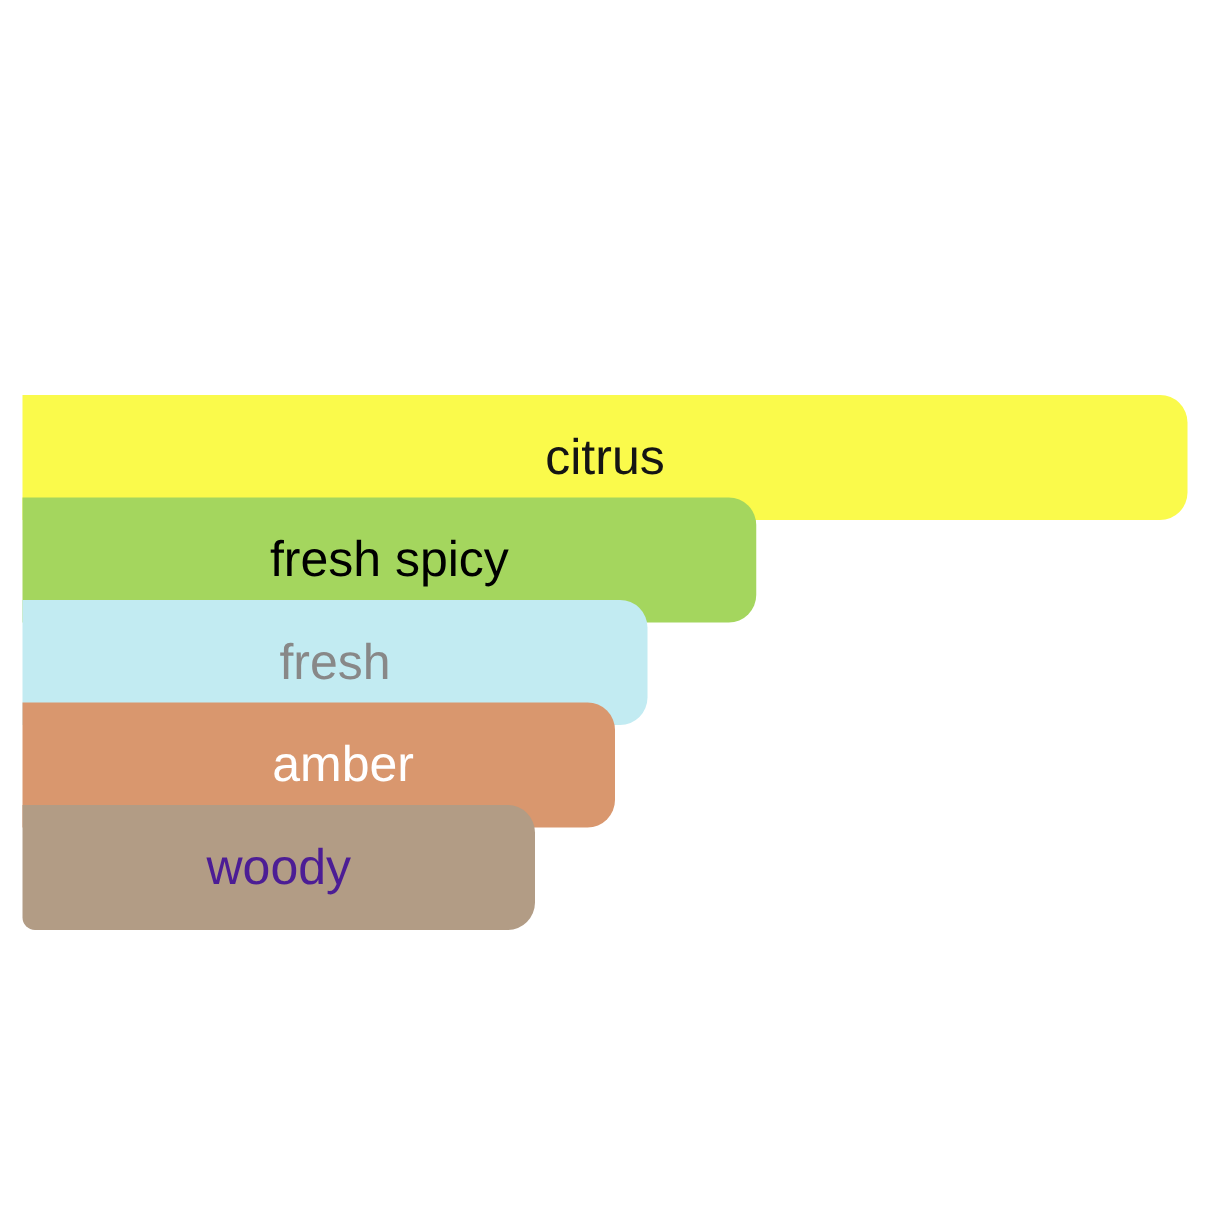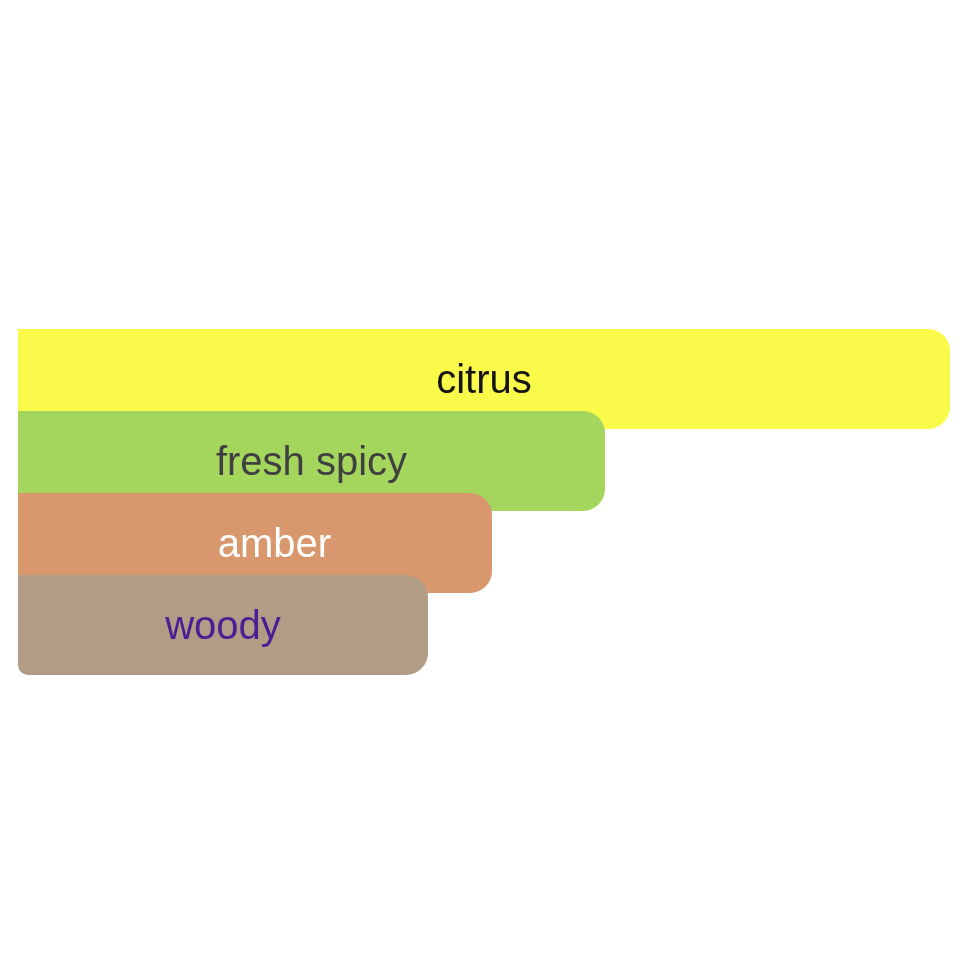--- a/index.html
+++ b/index.html
@@ -46,21 +46,21 @@
     top: 313px;
     width: 932px;
   }
   .bar-row {
     position: relative;
     height: 82px;
   }
   .bar {
     position: absolute;
     left: 0;
-    top: 16px;
+    top: 3px;
     height: 100px;
     border-top-right-radius: 22px;
     border-bottom-right-radius: 22px;
     display: flex;
     align-items: center;
     justify-content: center;
     box-sizing: border-box;
   }
   .bar-label {
     font-size: 40px;
@@ -82,21 +82,26 @@
 
 
     <div id="bars">
         <div class="bar-row">
           <div class="bar" style="width: 932px; background: rgb(250, 250, 75);">
             <span class="bar-label" style="color: rgb(20, 20, 20);">citrus</span>
           </div>
         </div>
         <div class="bar-row">
           <div class="bar" style="width: 587px; background: rgb(164, 214, 94);">
-            <span class="bar-label" style="color: #404040;">fresh spicy</span>
+            <span class="bar-label" style="color: #000000;">fresh spicy</span>
+          </div>
+        </div>
+        <div class="bar-row">
+          <div class="bar" style="width: 500px; background: rgb(194, 235, 242);">
+            <span class="bar-label" style="color: rgb(136, 136, 136);">fresh</span>
           </div>
         </div>
         <div class="bar-row">
           <div class="bar" style="width: 474px; background: rgb(217, 151, 110); padding-left: 39px;">
             <span class="bar-label" style="color: rgb(255, 255, 255);">amber</span>
           </div>
         </div>
         <div class="bar-row">
           <div class="bar" style="width: 410px; background: rgb(178, 156, 133);">
             <span class="bar-label" style="color: #4c1d95;">woody</span>

